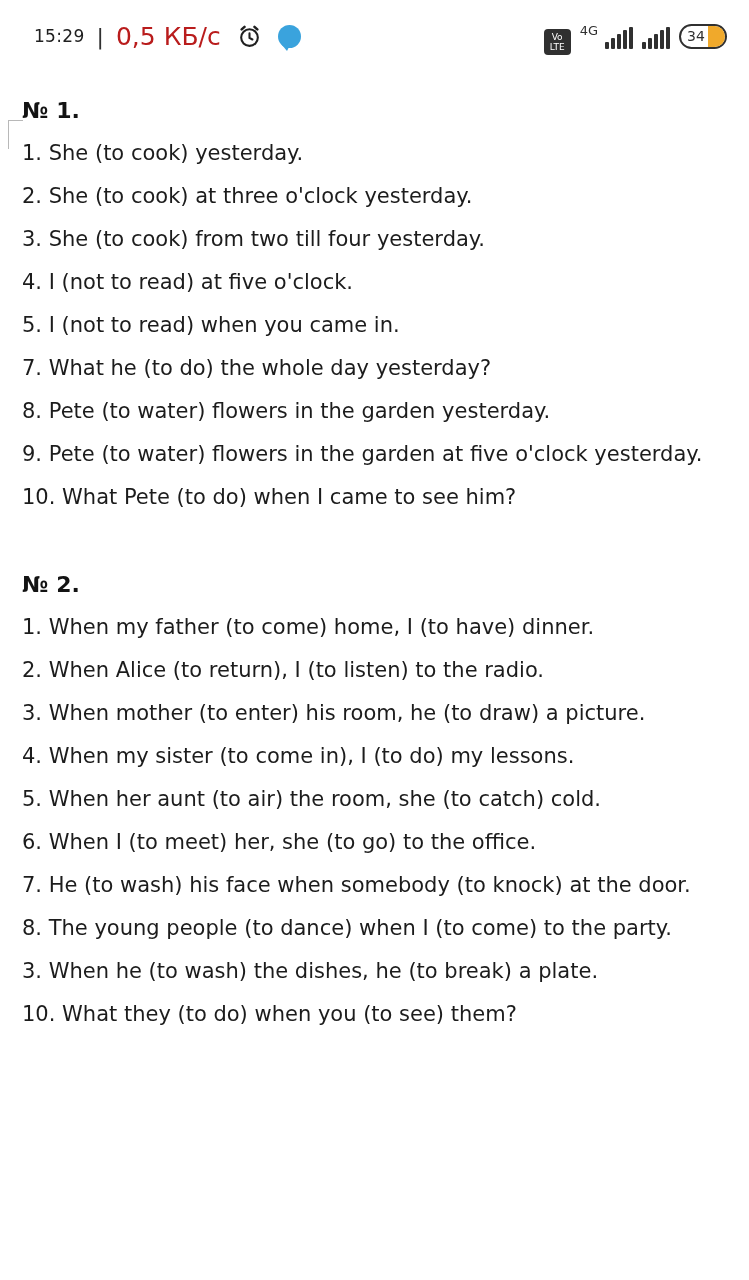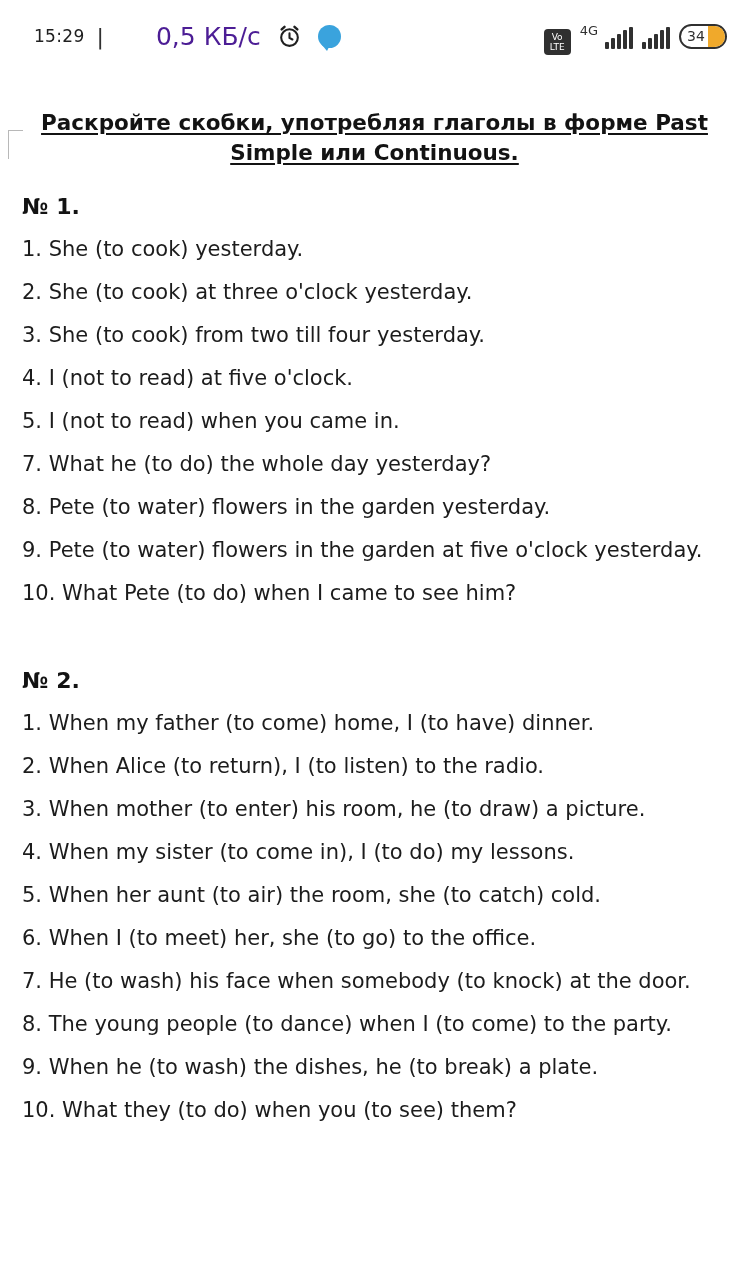--- a/index.html
+++ b/index.html
@@ -37,22 +37,21 @@
     letter-spacing: 0.3px;
     font-family: "DejaVu Sans", sans-serif;
   }
   .status-sep {
     font-size: 22px;
     color: #303030;
     margin: 0 2px;
   }
   .status-speed {
     font-size: 25px;
-    color: #4c1d95;
-    margin-left: 40px;
+    color: #b91c1c;
   }
   .alarm-icon {
     width: 25px;
     height: 25px;
     margin-left: 6px;
     display: inline-block;
   }
   .chat-icon {
     width: 23px;
     height: 23px;
@@ -243,21 +242,20 @@
     <div class="battery">
       <span class="fill"></span>
       <span class="lvl">34</span>
     </div>
   </div>
 </div>
 
 <div class="doc">
   <span class="crop-mark"></span>
 
-  <div class="doc-title">Раскройте скобки, употребляя глаголы в форме Past Simple или Continuous.</div>
 
   <div>
     <div class="section-head">№ 1.</div>
     <ul class="q-list">
       <li class="q-item">1. She (to cook) yesterday.</li>
       <li class="q-item">2. She (to cook) at three o'clock yesterday.</li>
       <li class="q-item">3. She (to cook) from two till four yesterday.</li>
       <li class="q-item">4. I (not to read) at five o'clock.</li>
       <li class="q-item">5. I (not to read) when you came in.</li>
       <li class="q-item">7. What he (to do) the whole day yesterday?</li>
@@ -273,17 +271,17 @@
     <div class="section-head">№ 2.</div>
     <ul class="q-list">
       <li class="q-item">1. When my father (to come) home, I (to have) dinner.</li>
       <li class="q-item">2. When Alice (to return), I (to listen) to the radio.</li>
       <li class="q-item">3. When mother (to enter) his room, he (to draw) a picture.</li>
       <li class="q-item">4. When my sister (to come in), I (to do) my lessons.</li>
       <li class="q-item">5. When her aunt (to air) the room, she (to catch) cold.</li>
       <li class="q-item">6. When I (to meet) her, she (to go) to the office.</li>
       <li class="q-item">7. He (to wash) his face when somebody (to knock) at the door.</li>
       <li class="q-item">8. The young people (to dance) when I (to come) to the party.</li>
-      <li class="q-item">9. When he (to wash) the dishes, he (to break) a plate.</li>
+      <li class="q-item">3. When he (to wash) the dishes, he (to break) a plate.</li>
       <li class="q-item">10. What they (to do) when you (to see) them?</li>
     </ul>
   </div>
 </div>
 
 </body></html>

